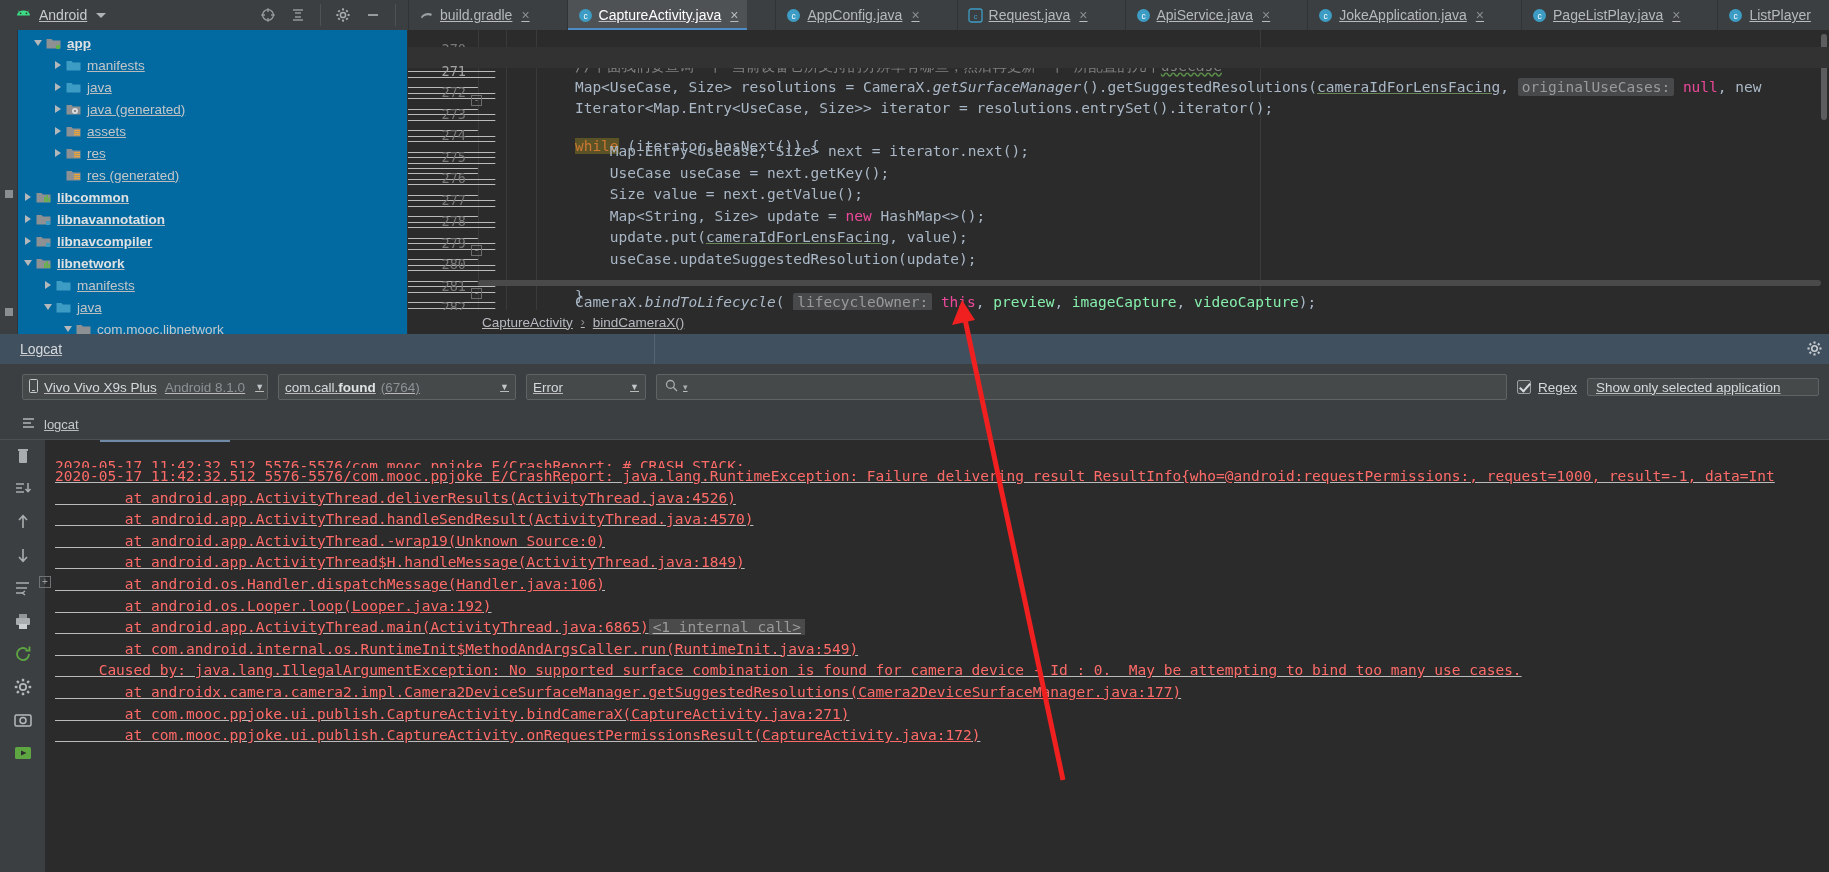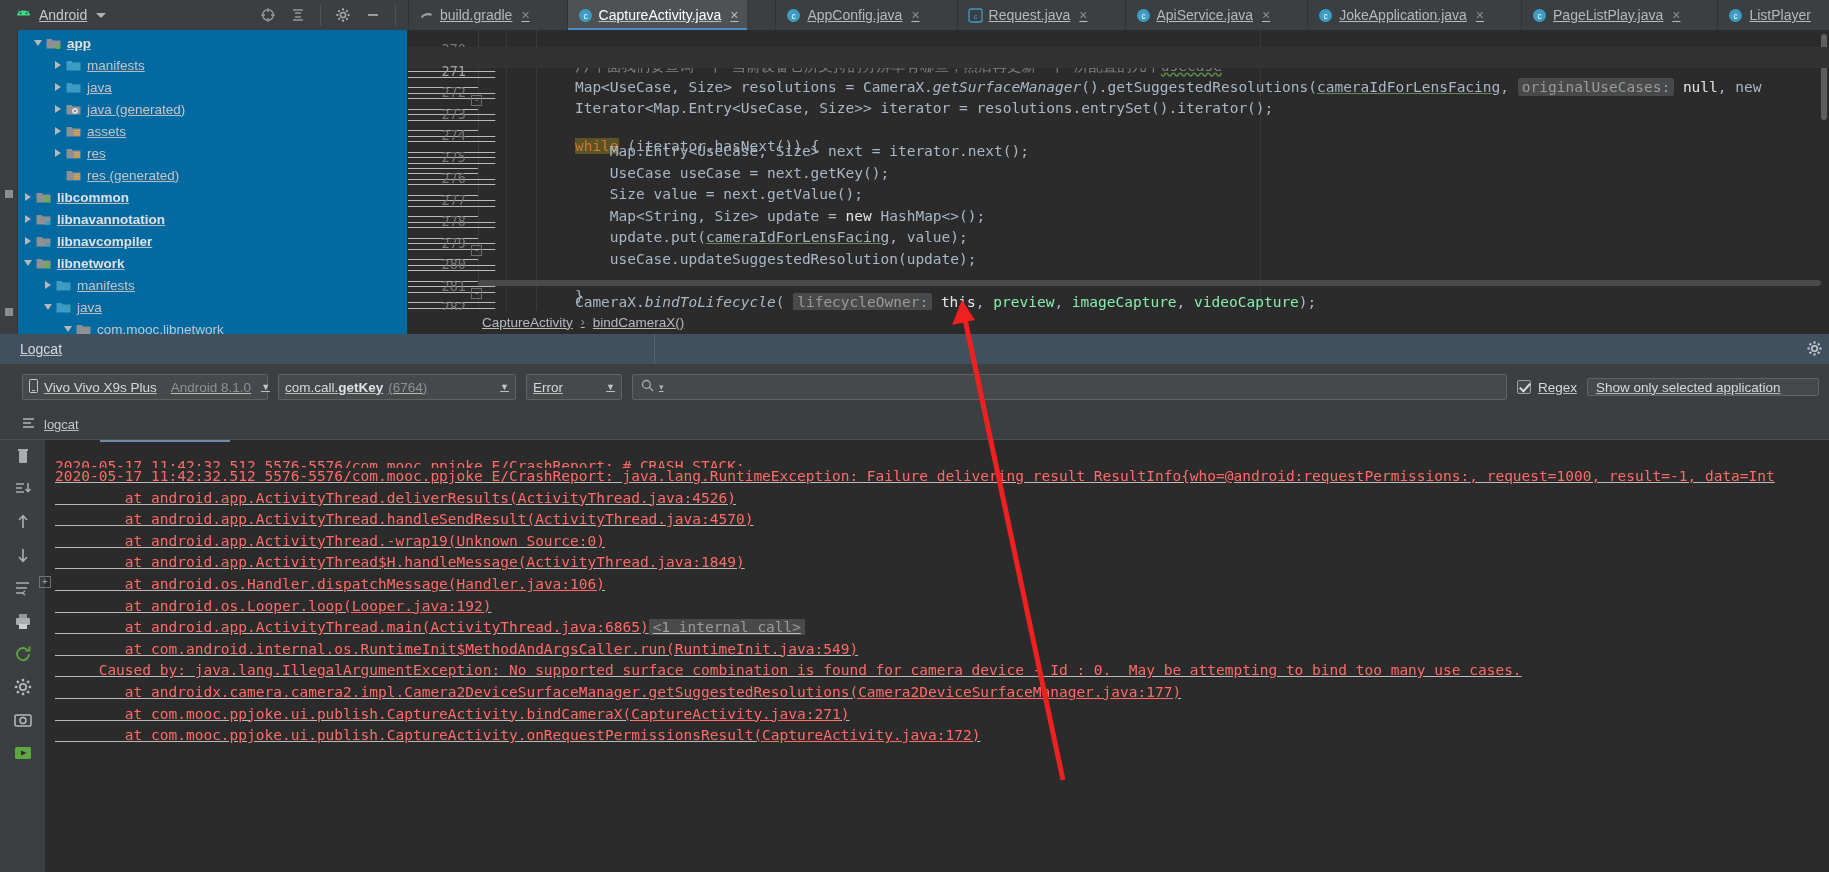--- a/index.html
+++ b/index.html
@@ -78,21 +78,21 @@
   }
   .code-area { position: relative; flex: 1; overflow: hidden; }
   .cl { position: relative; height: 21.5px; font-family: "DejaVu Sans Mono", monospace; font-size: 14.5px; white-space: pre; }
   .cl .lnum { position: absolute; left: 0; width: 58px; text-align: right; color: #787878; font-size: 13.5px; }
   .cl.cur .lnum { color: #a4a3a3; }
   .cl .txt { position: absolute; left: 132px; color: #a9b7c6; }
   .cl.hl { background: #323232; }
   .fold { position: absolute; left: 63px; top: 5px; width: 11px; height: 11px; border: 1px solid #6d6d6d; color: #9a9a9a; font-size: 9px; line-height: 9px; text-align: center; }
   .vruler { position: absolute; top: 0; bottom: 0; width: 1px; background: #3a3a3a; }
 
-  .kw { color: #e5e5e5; }
+  .kw { color: #ec4899; }
   .kwhl { color: #cc7832; background: #5b5326; }
   .cmt { color: #808080; }
   .fld { color: #86efac; }
   .ital { font-style: italic; color: #a9b7c6; }
   .hintbg { background: #47494a; color: #9a9a9a; padding: 1px 4px; border-radius: 2px; }
   .uline { text-decoration: underline; text-decoration-color: #6a8759; }
   .wavy { text-decoration: underline wavy #5a8c4a; }
 
   .hscroll { position: absolute; left: 70px; right: 8px; bottom: 24px; height: 6px; background: #4a4a4a; border-radius: 3px; }
   .vscroll { position: absolute; right: 2px; top: 4px; width: 6px; height: 86px; background: #5b5d5e; border-radius: 3px; }
@@ -117,21 +117,21 @@
     background: #3c3f41; flex: 0 0 46px;
   }
   .combo {
     height: 26px; background: #45494a; border: 1px solid #5e6364; border-radius: 2px;
     display: flex; align-items: center; padding: 0 6px; font-size: 13.5px; color: #d6d9db;
     white-space: nowrap;
   }
   .combo .cb-caret { margin-left: auto; padding-left: 10px; color: #c2c6c8; font-size: 9px; }
   .combo-device { width: 246px; }
   .combo-proc { width: 238px; }
-  .combo-level { width: 96px; align-items: center; }
+  .combo-level { width: 120px; align-items: center; }
   .searchbox {
     flex: 1; height: 26px; background: #45494a; border: 1px solid #5e6364; border-radius: 2px;
     display: flex; align-items: center; padding: 0 8px; gap: 5px; min-width: 100px;
   }
   .chk-wrap { display: flex; align-items: center; gap: 7px; font-size: 13.5px; color: #d6d9db; }
   .chk {
     width: 14px; height: 14px; background: #45494a; border: 1px solid #9aa0a2; border-radius: 2px;
     position: relative;
   }
   .chk::after {
@@ -582,27 +582,27 @@
 
     <div class="logcat-toolbar">
       <div class="combo combo-device">
         <span style="margin-right:6px">
           <svg width="9" height="14" viewBox="0 0 9 14">
               <rect x="0.5" y="0.5" width="8" height="13" rx="1" fill="none" stroke="#c6cacc" stroke-width="1"></rect>
               <line x1="3" y1="11.6" x2="6" y2="11.6" stroke="#c6cacc" stroke-width="1"></line>
             </svg>
         </span>
         <span>Vivo Vivo X9s Plus</span>
-        <span class="dim" style="margin-left:14px">Android 8.1.0</span>
+        <span class="dim" style="margin-left:8px">Android 8.1.0</span>
         <span class="cb-caret">▼</span>
       </div>
 
       <div class="combo combo-proc">
         <span>com.call.</span>
-        <span class="bold">getKey</span>
+        <span class="bold">found</span>
         <span class="dim" style="margin-left:5px">(6764)</span>
         <span class="cb-caret">▼</span>
       </div>
 
       <div class="combo combo-level">
         <span>Error</span>
         <span class="cb-caret">▼</span>
       </div>
 
       <div class="searchbox">

